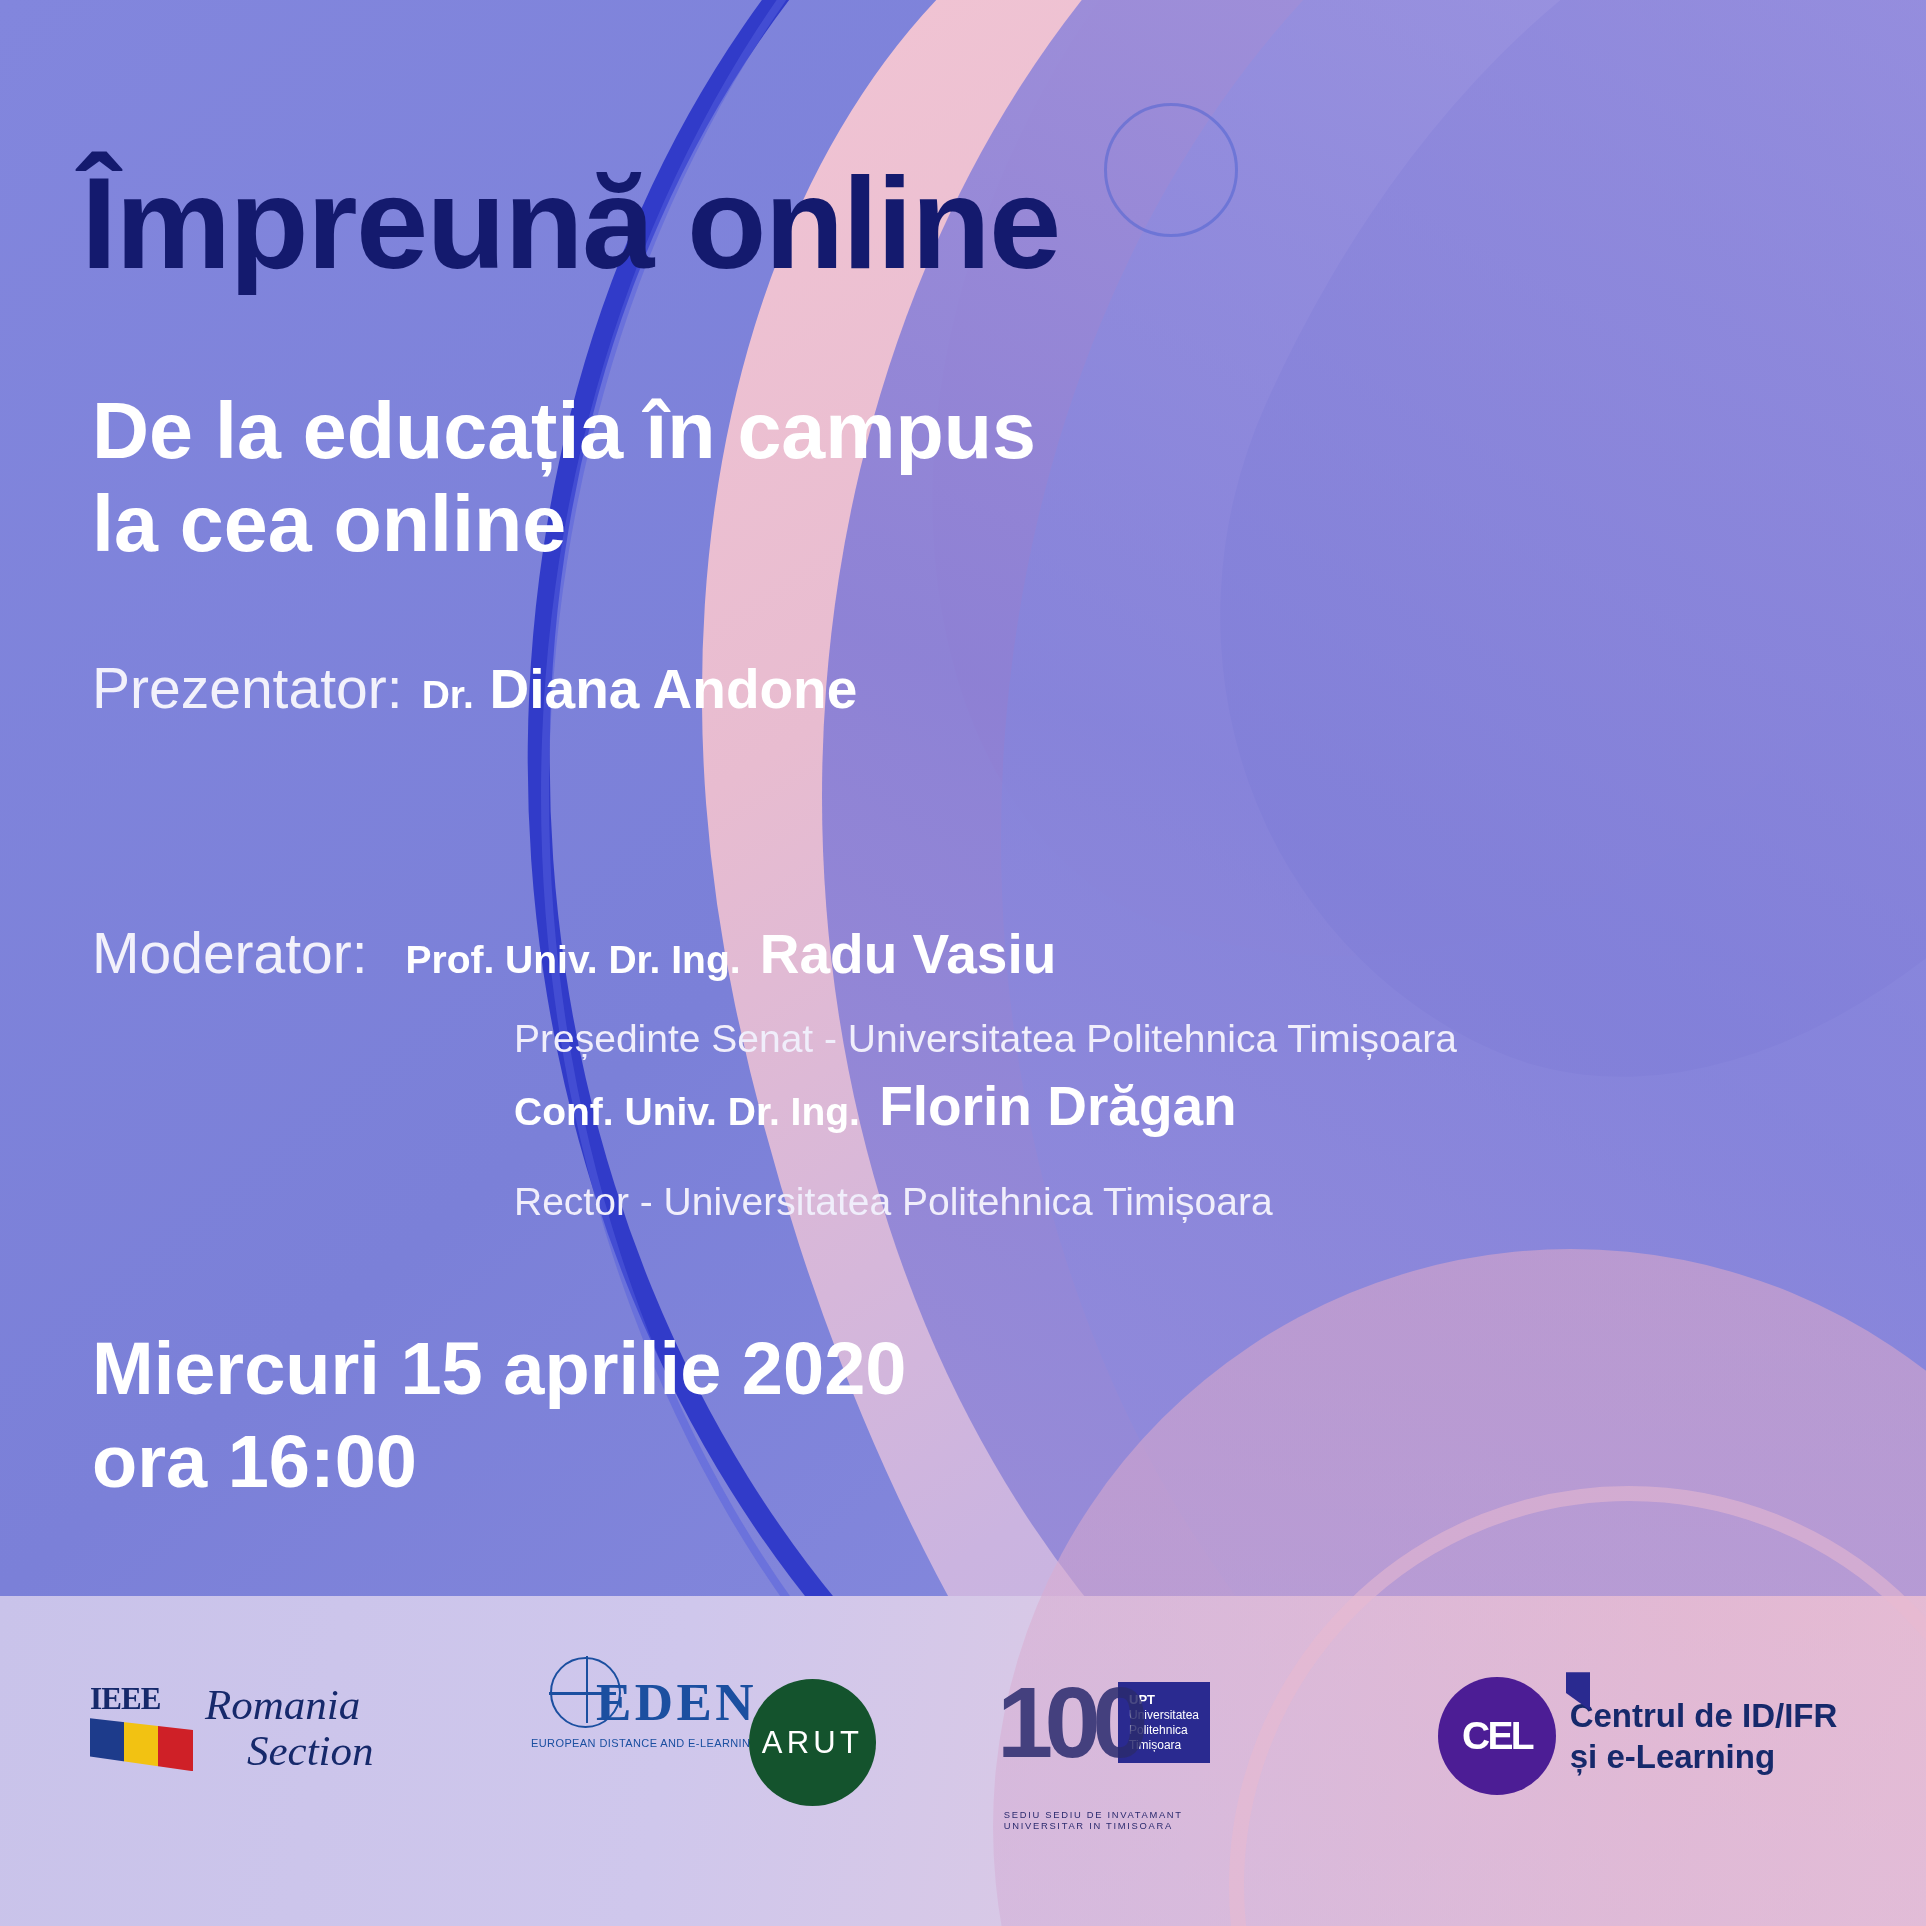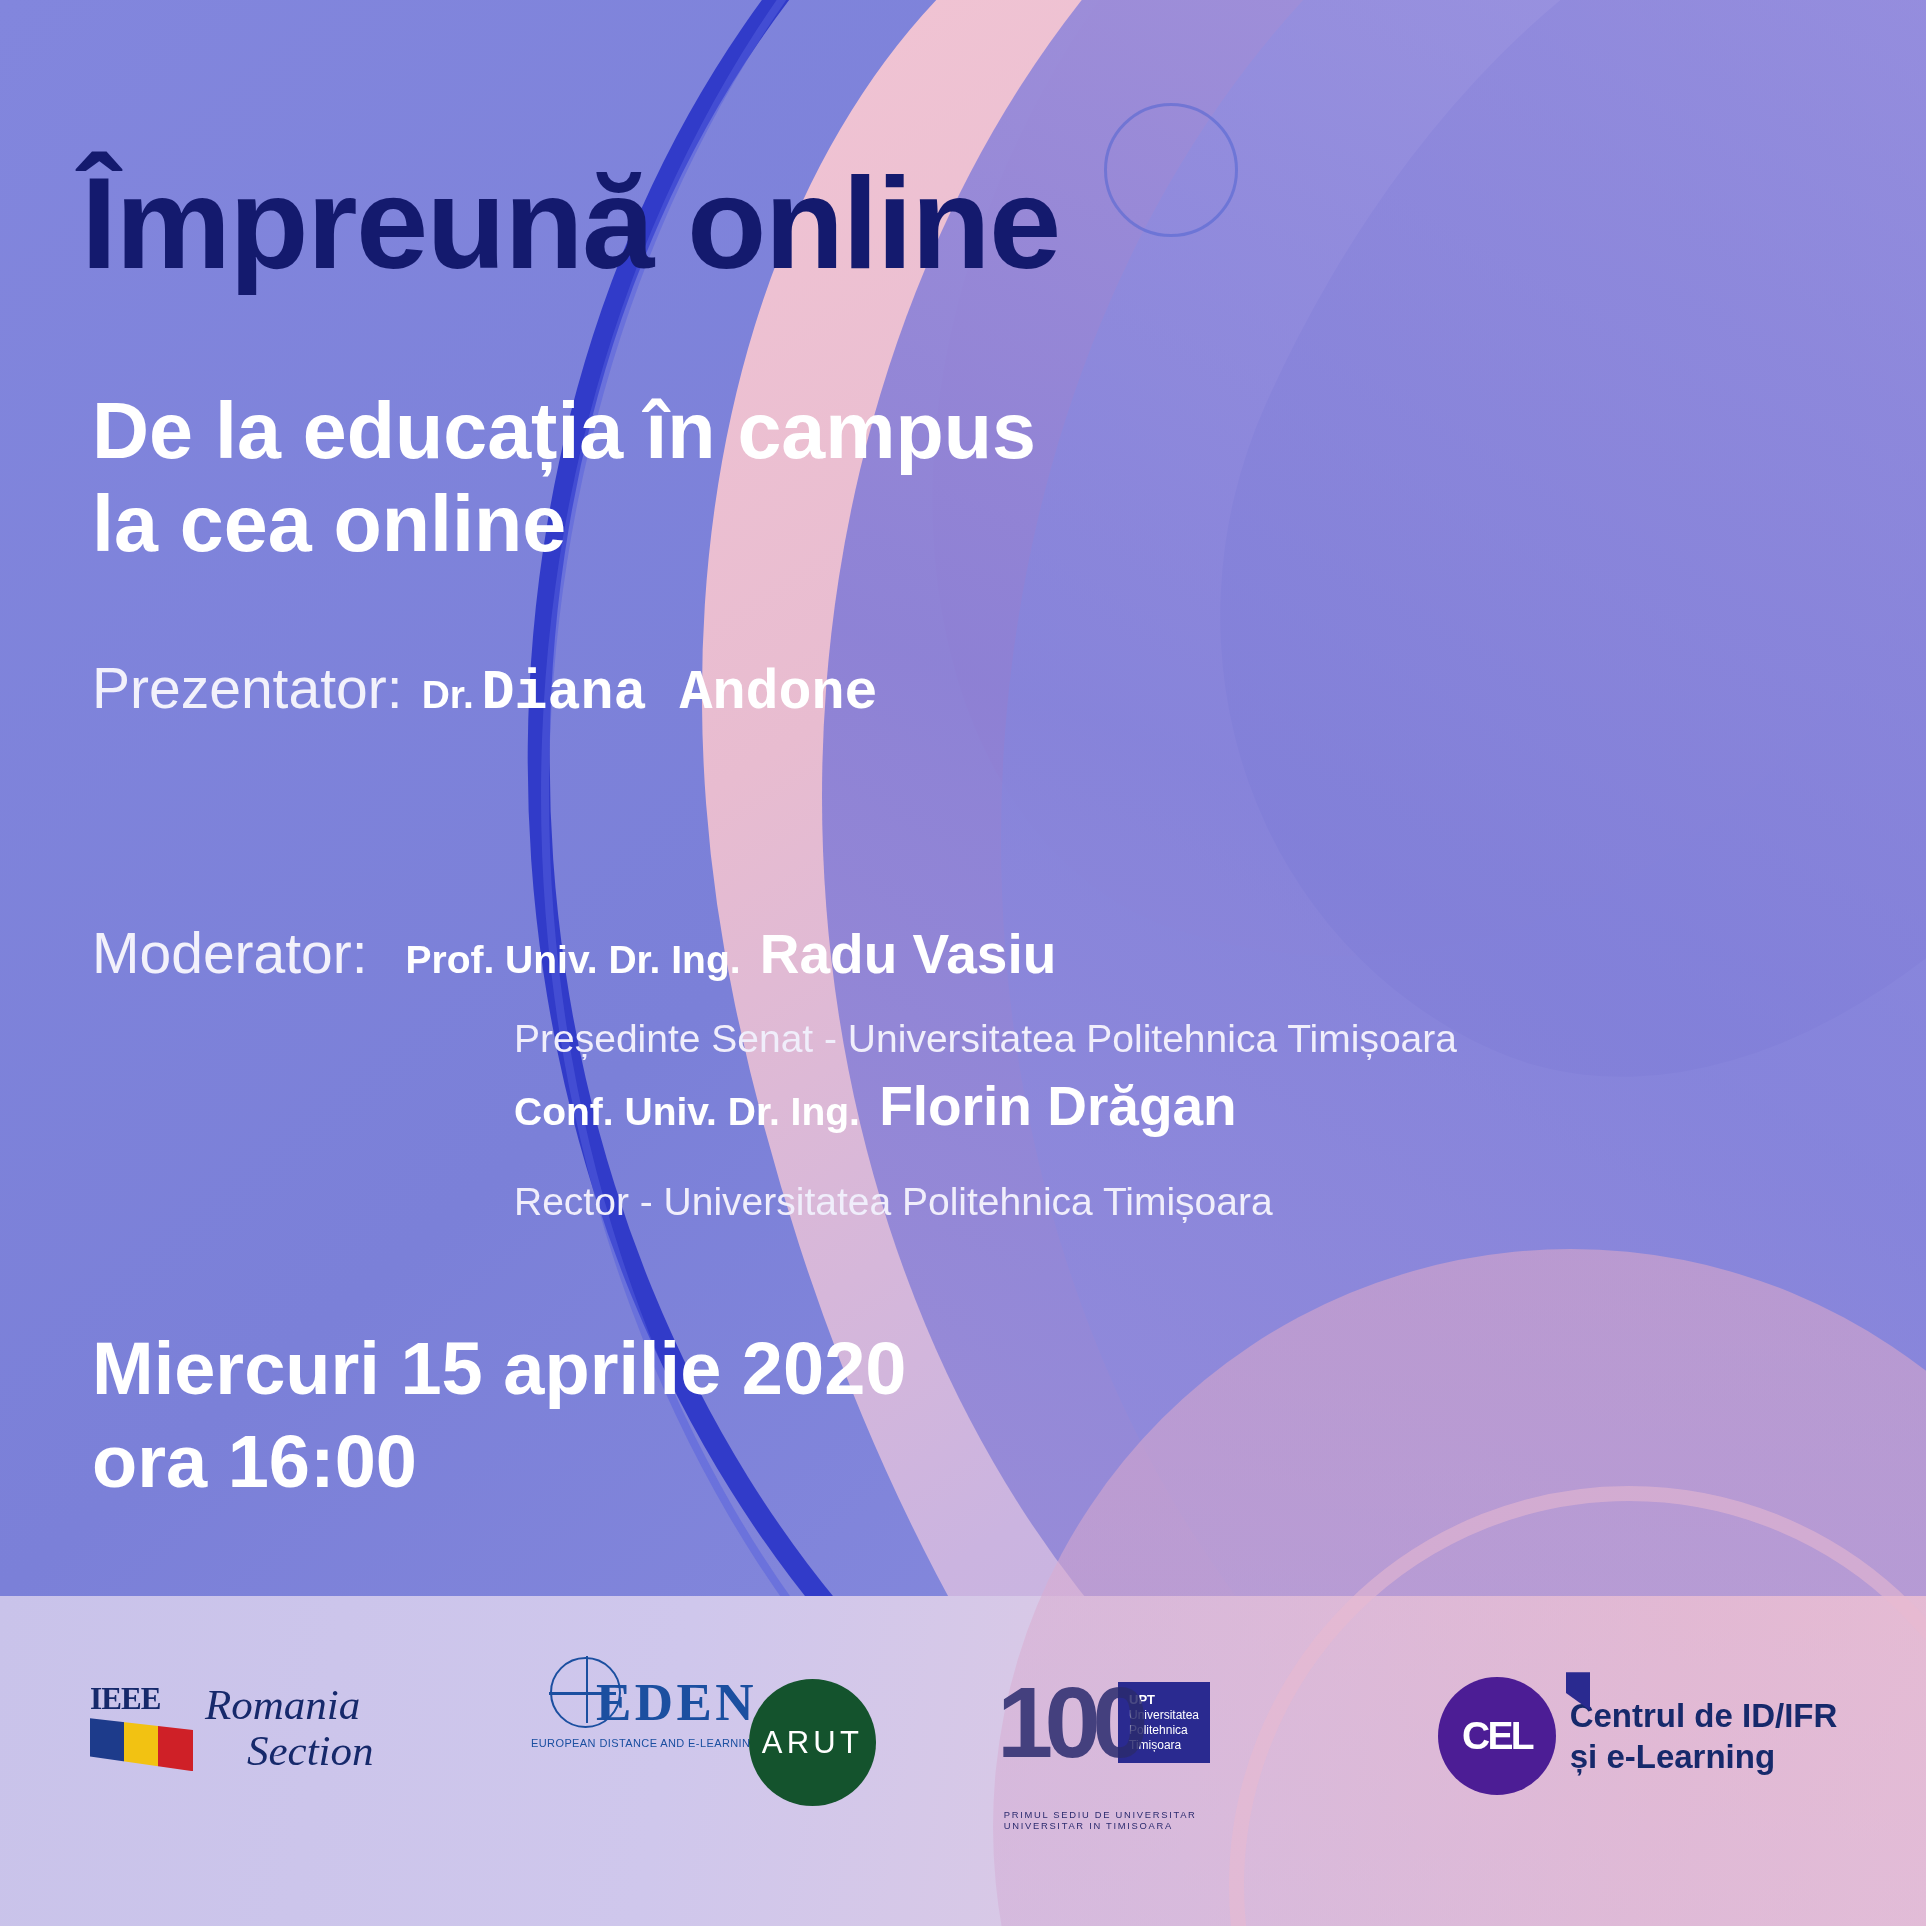--- a/index.html
+++ b/index.html
@@ -383,21 +383,21 @@
     <div class="title">Împreună online</div>
 
     <div class="subtitle">
       <div>De la educația în campus</div>
       <div>la cea online</div>
     </div>
 
     <div class="label-row" id="presenter-row">
       <span class="lbl">Prezentator:</span>
       <span class="role-sm" style="margin-left:15.4px;">Dr.</span>
-      <span class="name-lg" style="margin-left:4px;font-family:Liberation Mono, monospace;">Diana Andone</span>
+      <span class="name-lg" style="margin-left:12px;">Diana Andone</span>
     </div>
 
     <div class="label-row" id="moderator-row">
       <span class="lbl">Moderator:</span>
       <span class="role-sm" style="margin-left:34px;">Prof. Univ. Dr. Ing.</span>
       <span class="name-lg" style="margin-left:15.4px;">Radu Vasiu</span>
     </div>
     <div class="detail" id="moderator1-affil">Președinte Senat -  Universitatea Politehnica Timișoara</div>
 
     <div class="label-row" id="moderator2-row">
@@ -437,21 +437,21 @@
       </div>
 
       <div class="logo" id="logo-upt">
         <span class="upt-100">100</span>
         <div class="upt-box">
           <b>UPT</b>
           <div>Universitatea</div>
           <div>Politehnica</div>
           <div>Timișoara</div>
         </div>
-        <div class="upt-caption">PRIMUL  SEDIU  DE  UNIVERSITAR  UNIVERSITAR  IN  TIMISOARA</div>
+        <div class="upt-caption">SEDIU  SEDIU  DE  INVATAMANT  UNIVERSITAR  IN  TIMISOARA</div>
       </div>
 
       <div class="logo" id="logo-cel">
         <div class="cel-circle">
           <span class="cel-mark">CEL</span>
         </div>
         <div class="cel-texts">
           <div class="cel-bar"></div>
           <div>Centrul de ID/IFR</div>
           <div>și e-Learning</div>

